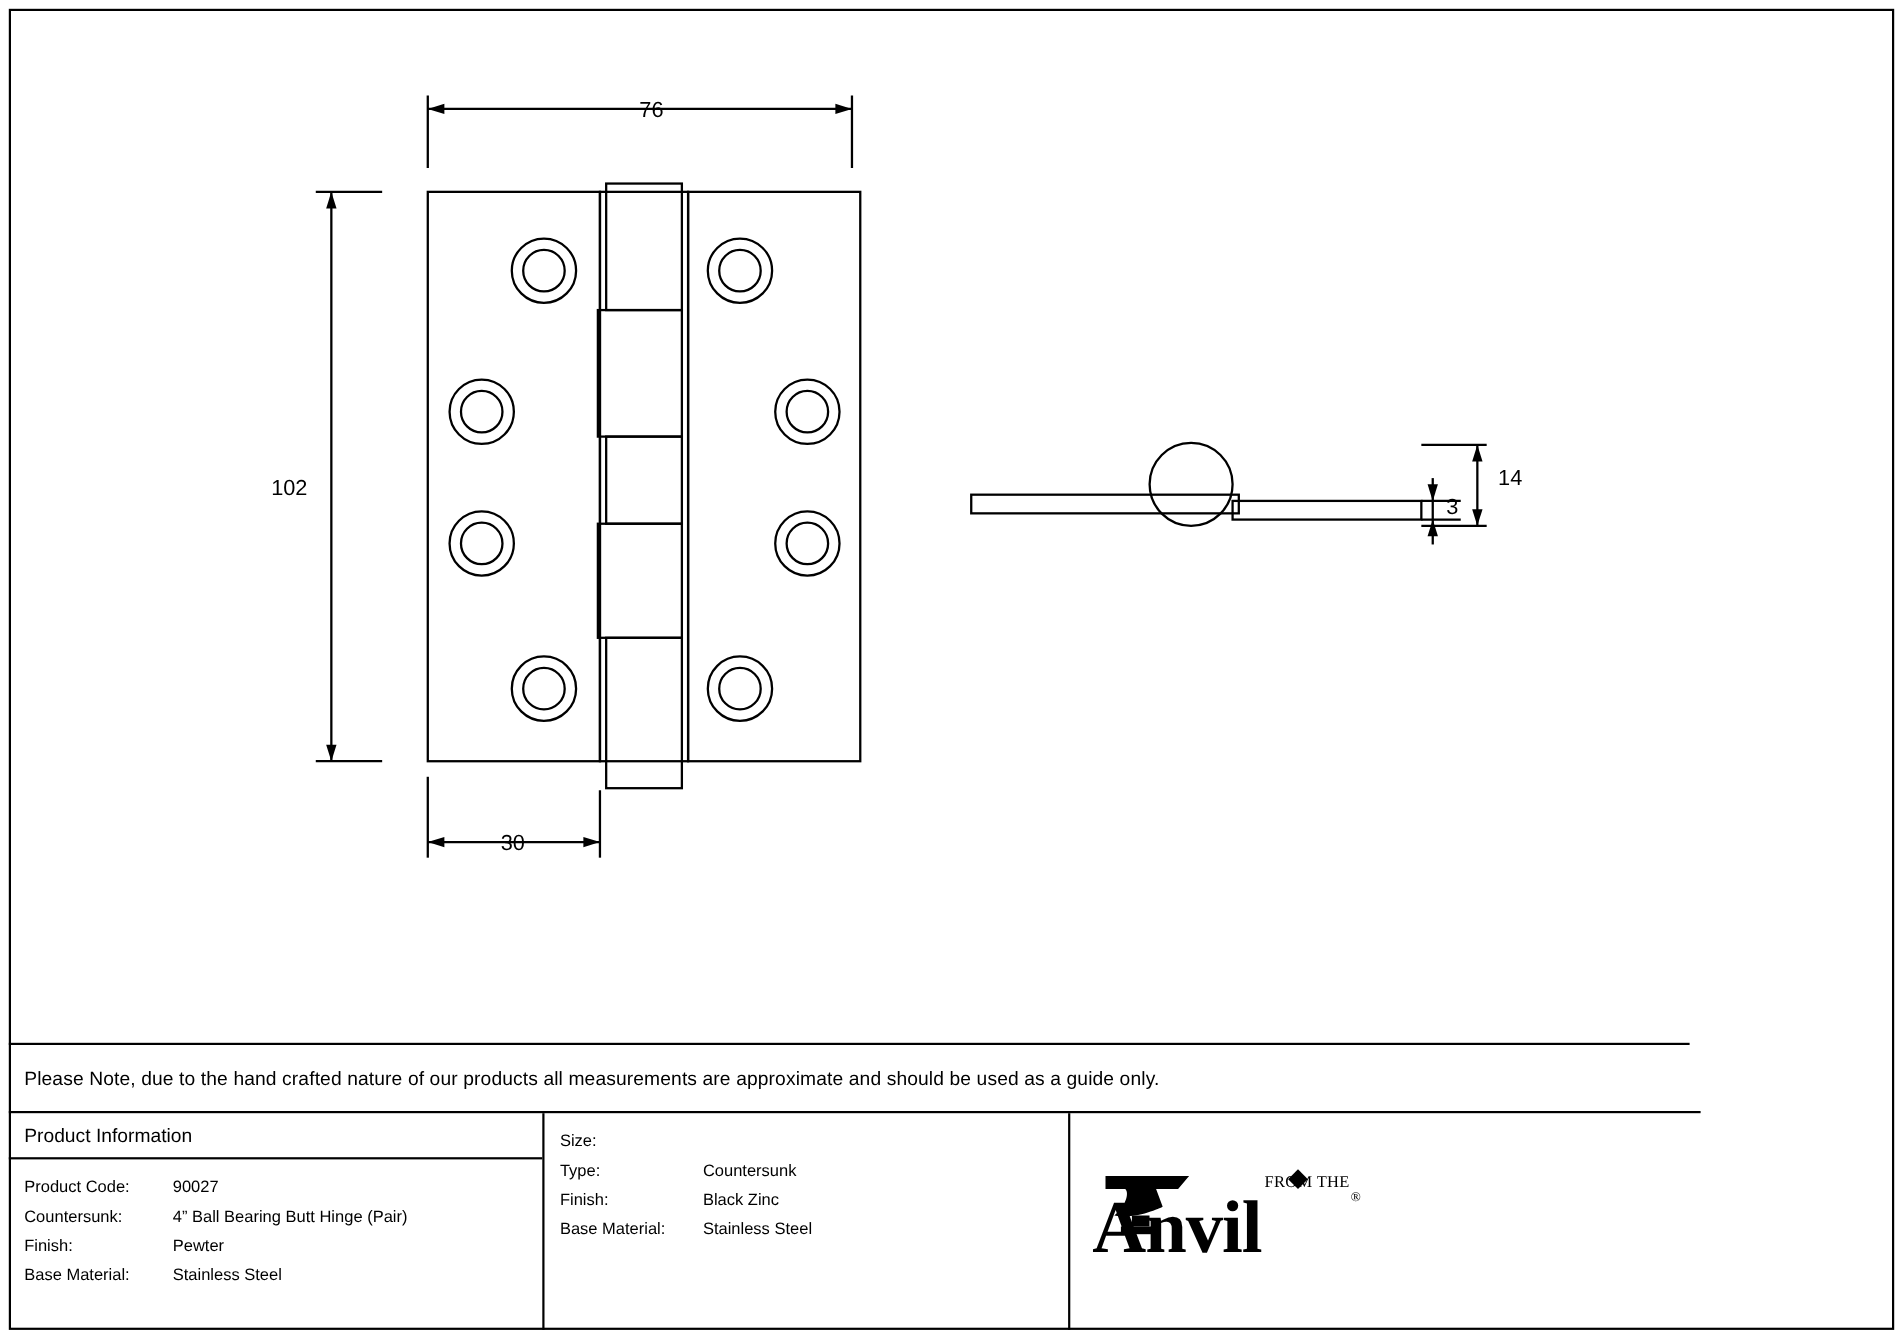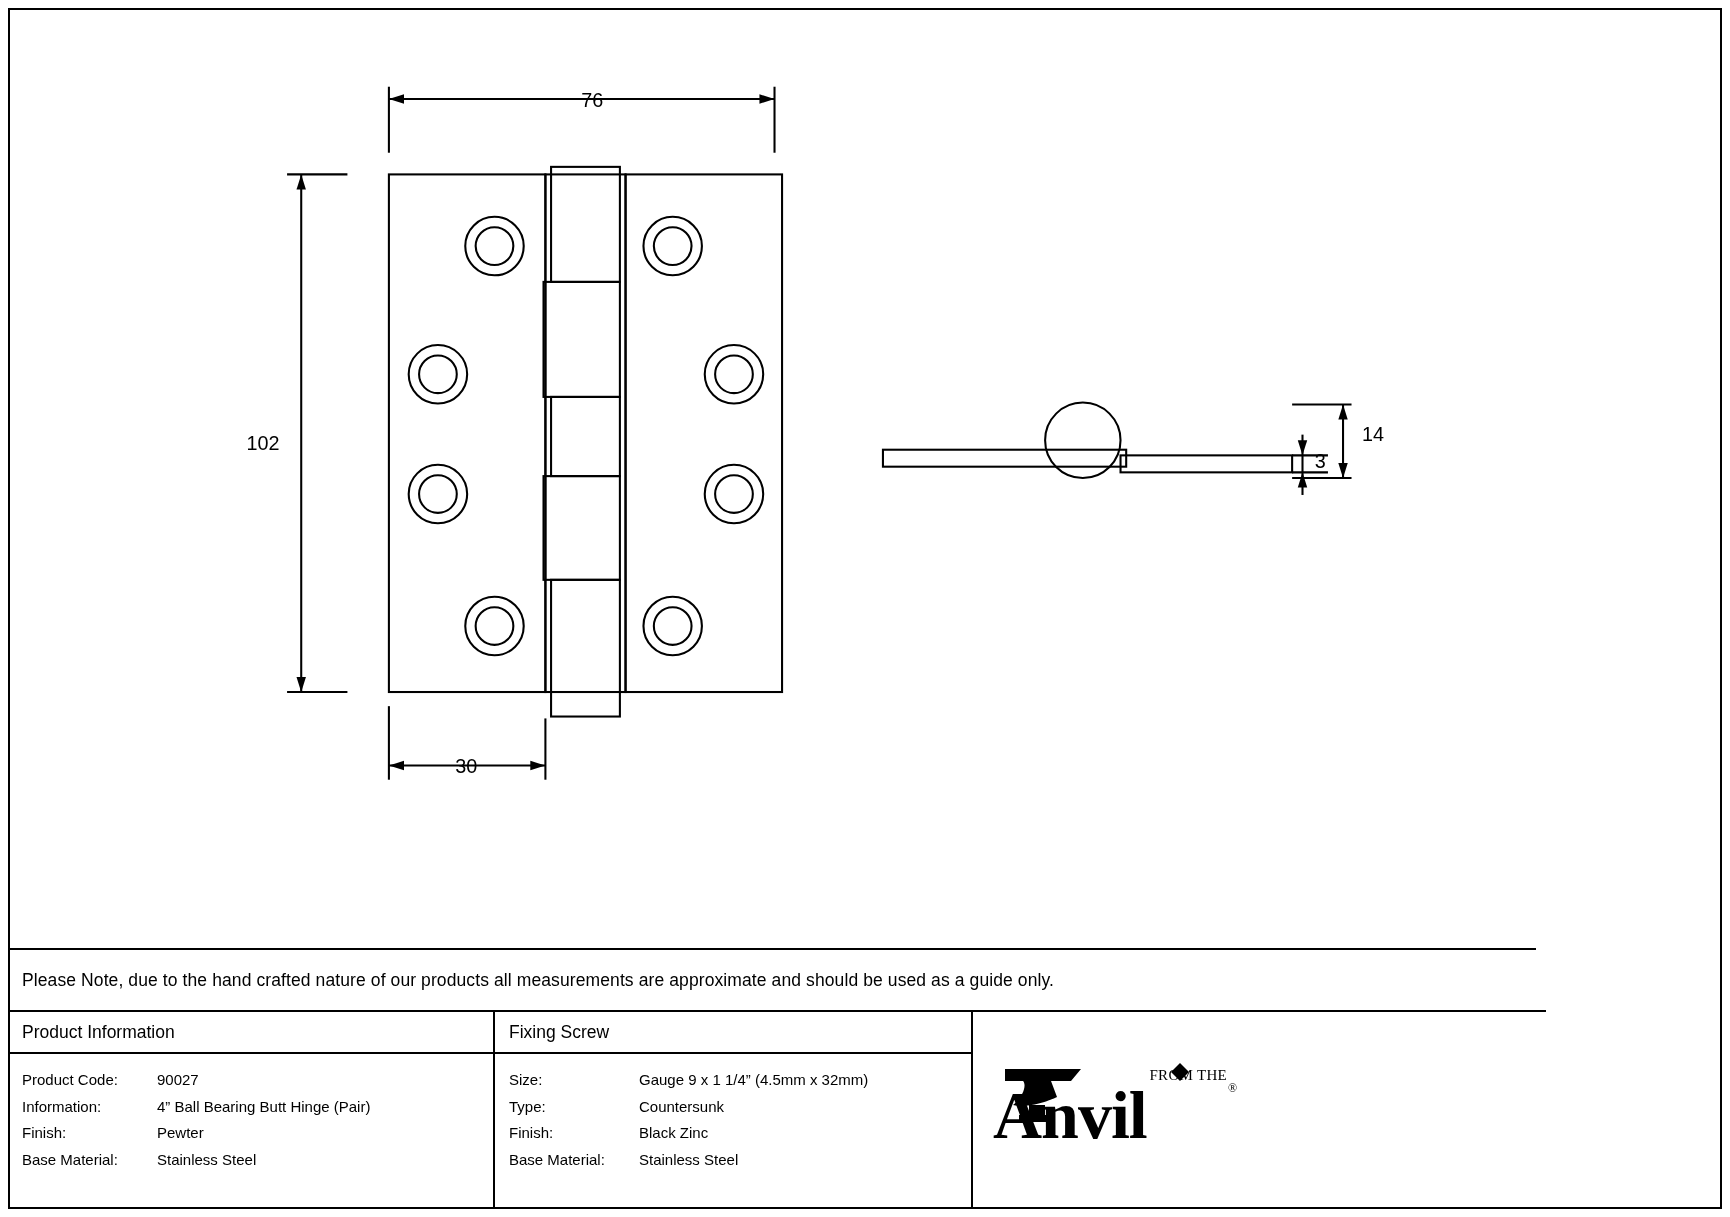--- a/index.html
+++ b/index.html
@@ -232,41 +232,39 @@
   <div class="table-row">
 
     <div class="col col-product">
       <div class="col-header">Product Information</div>
       <div class="col-body">
         <div class="kv">
           <div class="k">Product Code:</div>
           <div class="v">90027</div>
         </div>
         <div class="kv">
-          <div class="k">Information:</div>
+          <div class="k">Countersunk:</div>
           <div class="v">4” Ball Bearing Butt Hinge (Pair)</div>
         </div>
         <div class="kv">
           <div class="k">Finish:</div>
           <div class="v">Pewter</div>
         </div>
         <div class="kv">
           <div class="k">Base Material:</div>
           <div class="v">Stainless Steel</div>
         </div>
       </div>
     </div>
 
 
     <div class="col col-screw">
-      <div class="col-header">Fixing Screw</div>
       <div class="col-body">
         <div class="kv kv-screw">
           <div class="k">Size:</div>
-          <div class="v">Gauge 9 x 1 1/4” (4.5mm x 32mm)</div>
         </div>
         <div class="kv kv-screw">
           <div class="k">Type:</div>
           <div class="v">Countersunk</div>
         </div>
         <div class="kv kv-screw">
           <div class="k">Finish:</div>
           <div class="v">Black Zinc</div>
         </div>
         <div class="kv kv-screw">

